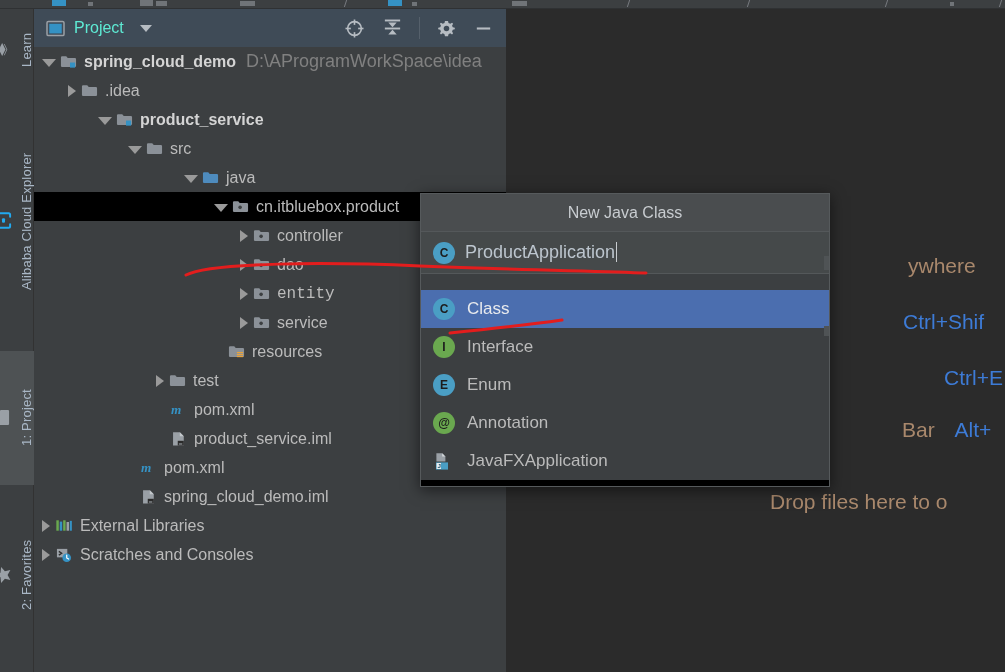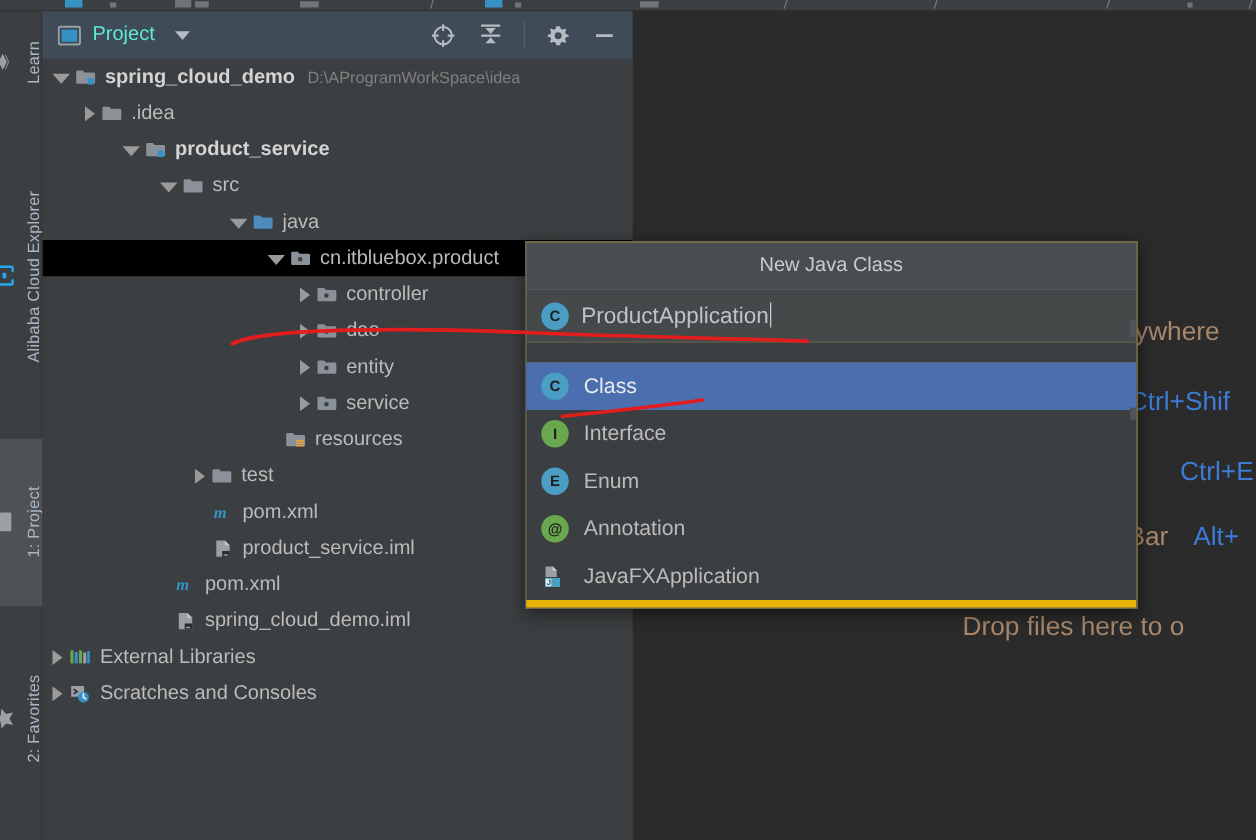--- a/index.html
+++ b/index.html
@@ -83,41 +83,41 @@
   }
   .row .arrow.open {
     border-left: 7px solid transparent; border-right: 7px solid transparent;
     border-top: 8px solid #9a9a9a; border-bottom: 0; margin-right: 4px;
     margin-top: 2px;
   }
   .row .arrow.none { border: 0; width: 8px; margin-right: 5px; }
   .row .ric { flex: 0 0 auto; margin-right: 7px; line-height: 0; }
   .row .label { flex: 0 0 auto; }
   .row .label.bold { font-weight: bold; color: #d4d4d4; }
-  .row .path { margin-left: 10px; color: #808080; font-size: 13px; text-align: center; }
+  .row .path { margin-left: 10px; color: #808080; font-size: 18px; text-align: center; }
 
   
   .editor {
     position: absolute; left: 506px; top: 9px; width: 499px; height: 663px;
     background: #2b2b2b; overflow: hidden;
   }
   .hint-line {
     position: absolute; white-space: nowrap;
     font-size: 21px; color: #a9886c;
   }
   .hint-key { color: #3d7bd6; }
   .drop-line {
     position: absolute; white-space: nowrap;
     font-size: 21px; color: #a9886c;
   }
 
   
   .njc {
-    position: absolute; left: 420px; top: 193px; width: 490px; height: 294px;
-    background: #eab308; border: 1px solid #565a5c;
+    position: absolute; left: 420px; top: 193px; width: 410px; height: 294px;
+    background: #000000; border: 1px solid #565a5c;
     box-shadow: 0 3px 14px rgba(0,0,0,.55);
     text-align: right;
   }
   .njc-title {
     height: 38px; background: #4a4d4f;
     display: flex; align-items: center; justify-content: center;
     color: #c8ccd0; font-size: 16px;
     border-bottom: 1px solid #54585a;
   }
   .njc-input {
@@ -392,21 +392,21 @@
           <svg width="17" height="15" viewBox="0 0 18 15">
             <path d="M1 3.2 A1.2 1.2 0 0 1 2.2 2 H6.6 L8.2 3.8 H15.8
                      A1.2 1.2 0 0 1 17 5 V12.2 A1.2 1.2 0 0 1 15.8 13.4
                      H2.2 A1.2 1.2 0 0 1 1 12.2 Z" fill="#8b9198"></path>
             <circle cx="8.6" cy="8.4" r="1.9" fill="#3c3f41"></circle>
           </svg>
         </span>
         <span class="label">dao</span>
       </div>
 
-      <div class="row" style="padding-left:206px;">
+      <div class="row" style="padding-left:206px;font-family:Liberation Mono, monospace;">
         <span class="arrow"></span>
         <span class="ric">
           <svg width="17" height="15" viewBox="0 0 18 15">
             <path d="M1 3.2 A1.2 1.2 0 0 1 2.2 2 H6.6 L8.2 3.8 H15.8
                      A1.2 1.2 0 0 1 17 5 V12.2 A1.2 1.2 0 0 1 15.8 13.4
                      H2.2 A1.2 1.2 0 0 1 1 12.2 Z" fill="#8b9198"></path>
             <circle cx="8.6" cy="8.4" r="1.9" fill="#3c3f41"></circle>
           </svg>
         </span>
         <span class="label">entity</span>

